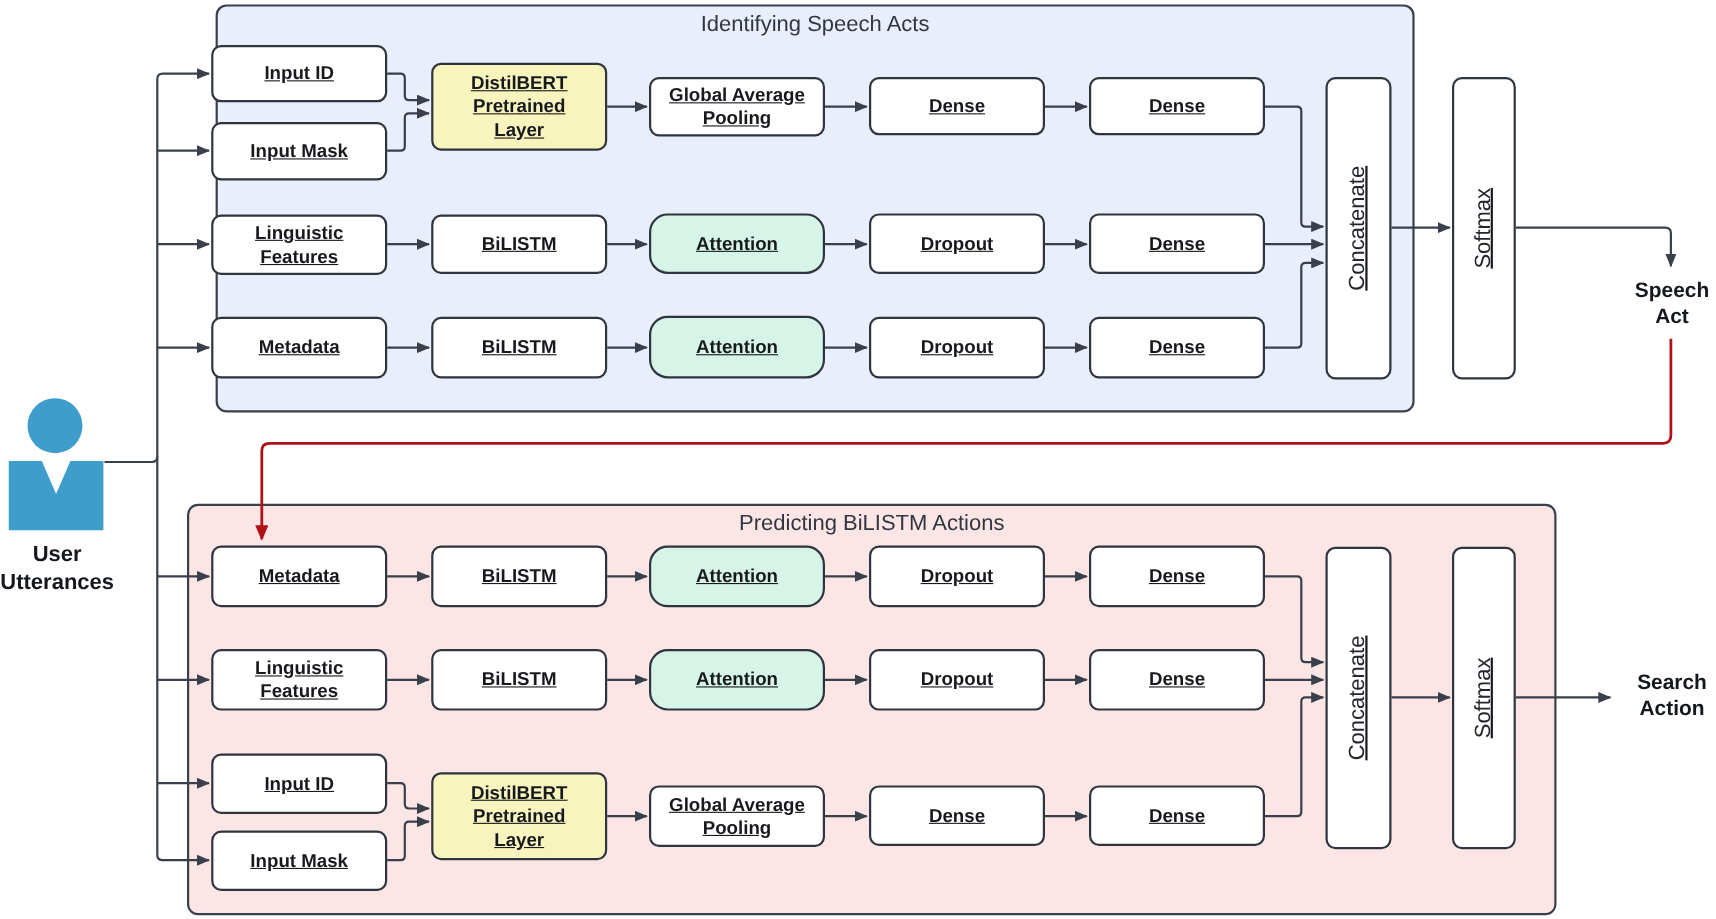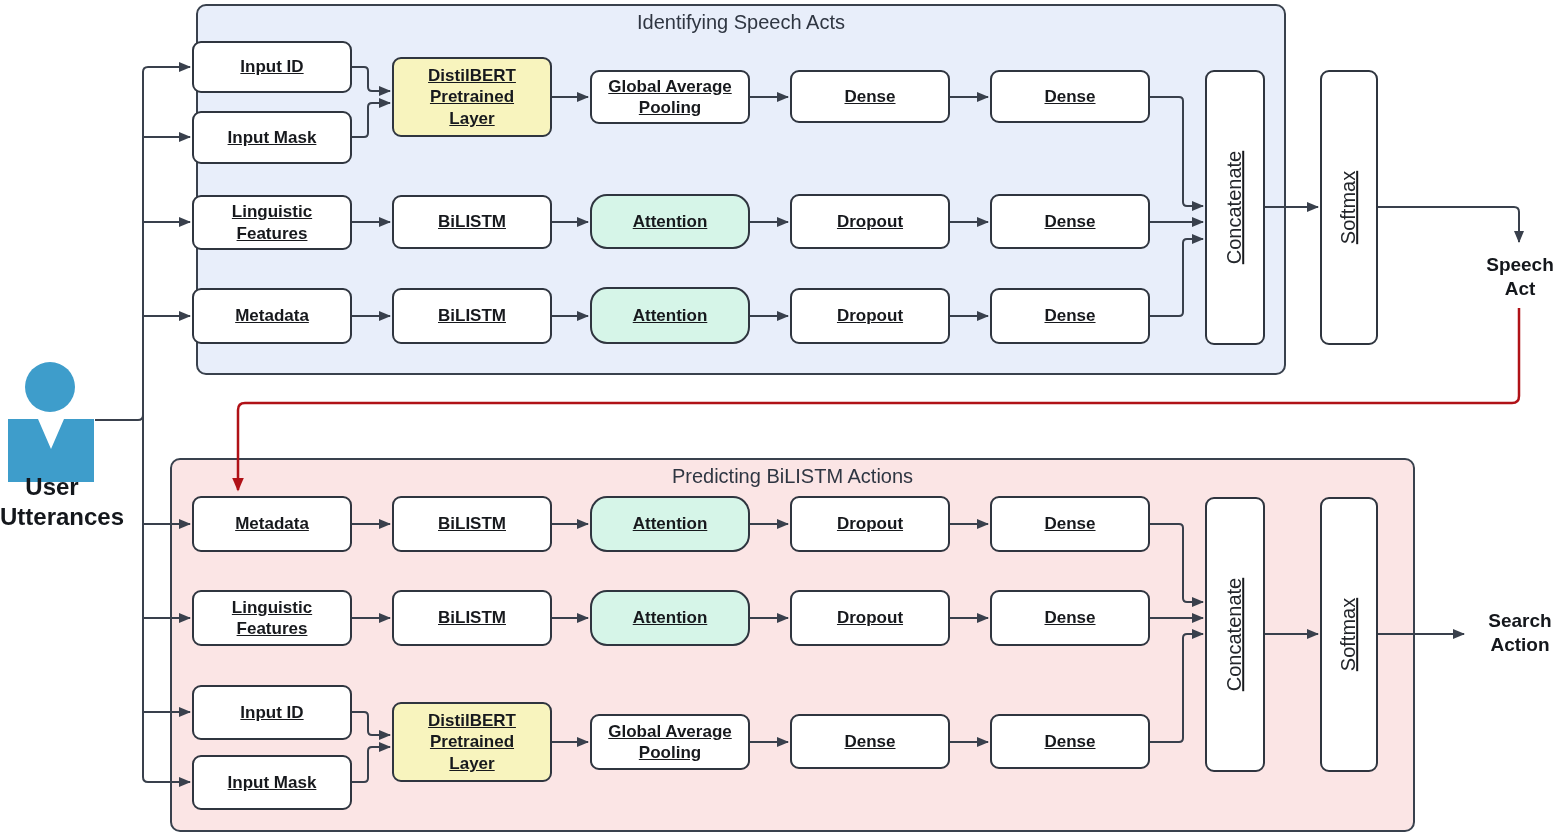--- a/index.html
+++ b/index.html
@@ -229,17 +229,17 @@
       <span>Dense</span>
     </div>
 
   <div class="node vert" style="left:1205px;top:497px;width:60px;height:275px">
       <span class="vtext">Concatenate</span>
     </div>
   <div class="node vert" style="left:1320px;top:497px;width:58px;height:275px">
       <span class="vtext">Softmax</span>
     </div>
 
-  <div class="ext-label" style="left:0px;top:472px;width:104px;font-size:24px">User Utterances</div>
+  <div class="ext-label" style="left:0px;top:492px;width:104px;font-size:20px">User Utterances</div>
   <div class="ext-label" style="left:1473px;top:253px;width:94px">Speech Act</div>
   <div class="ext-label" style="left:1473px;top:609px;width:94px">Search Action</div>
 
 </div>
 
 </body></html>

